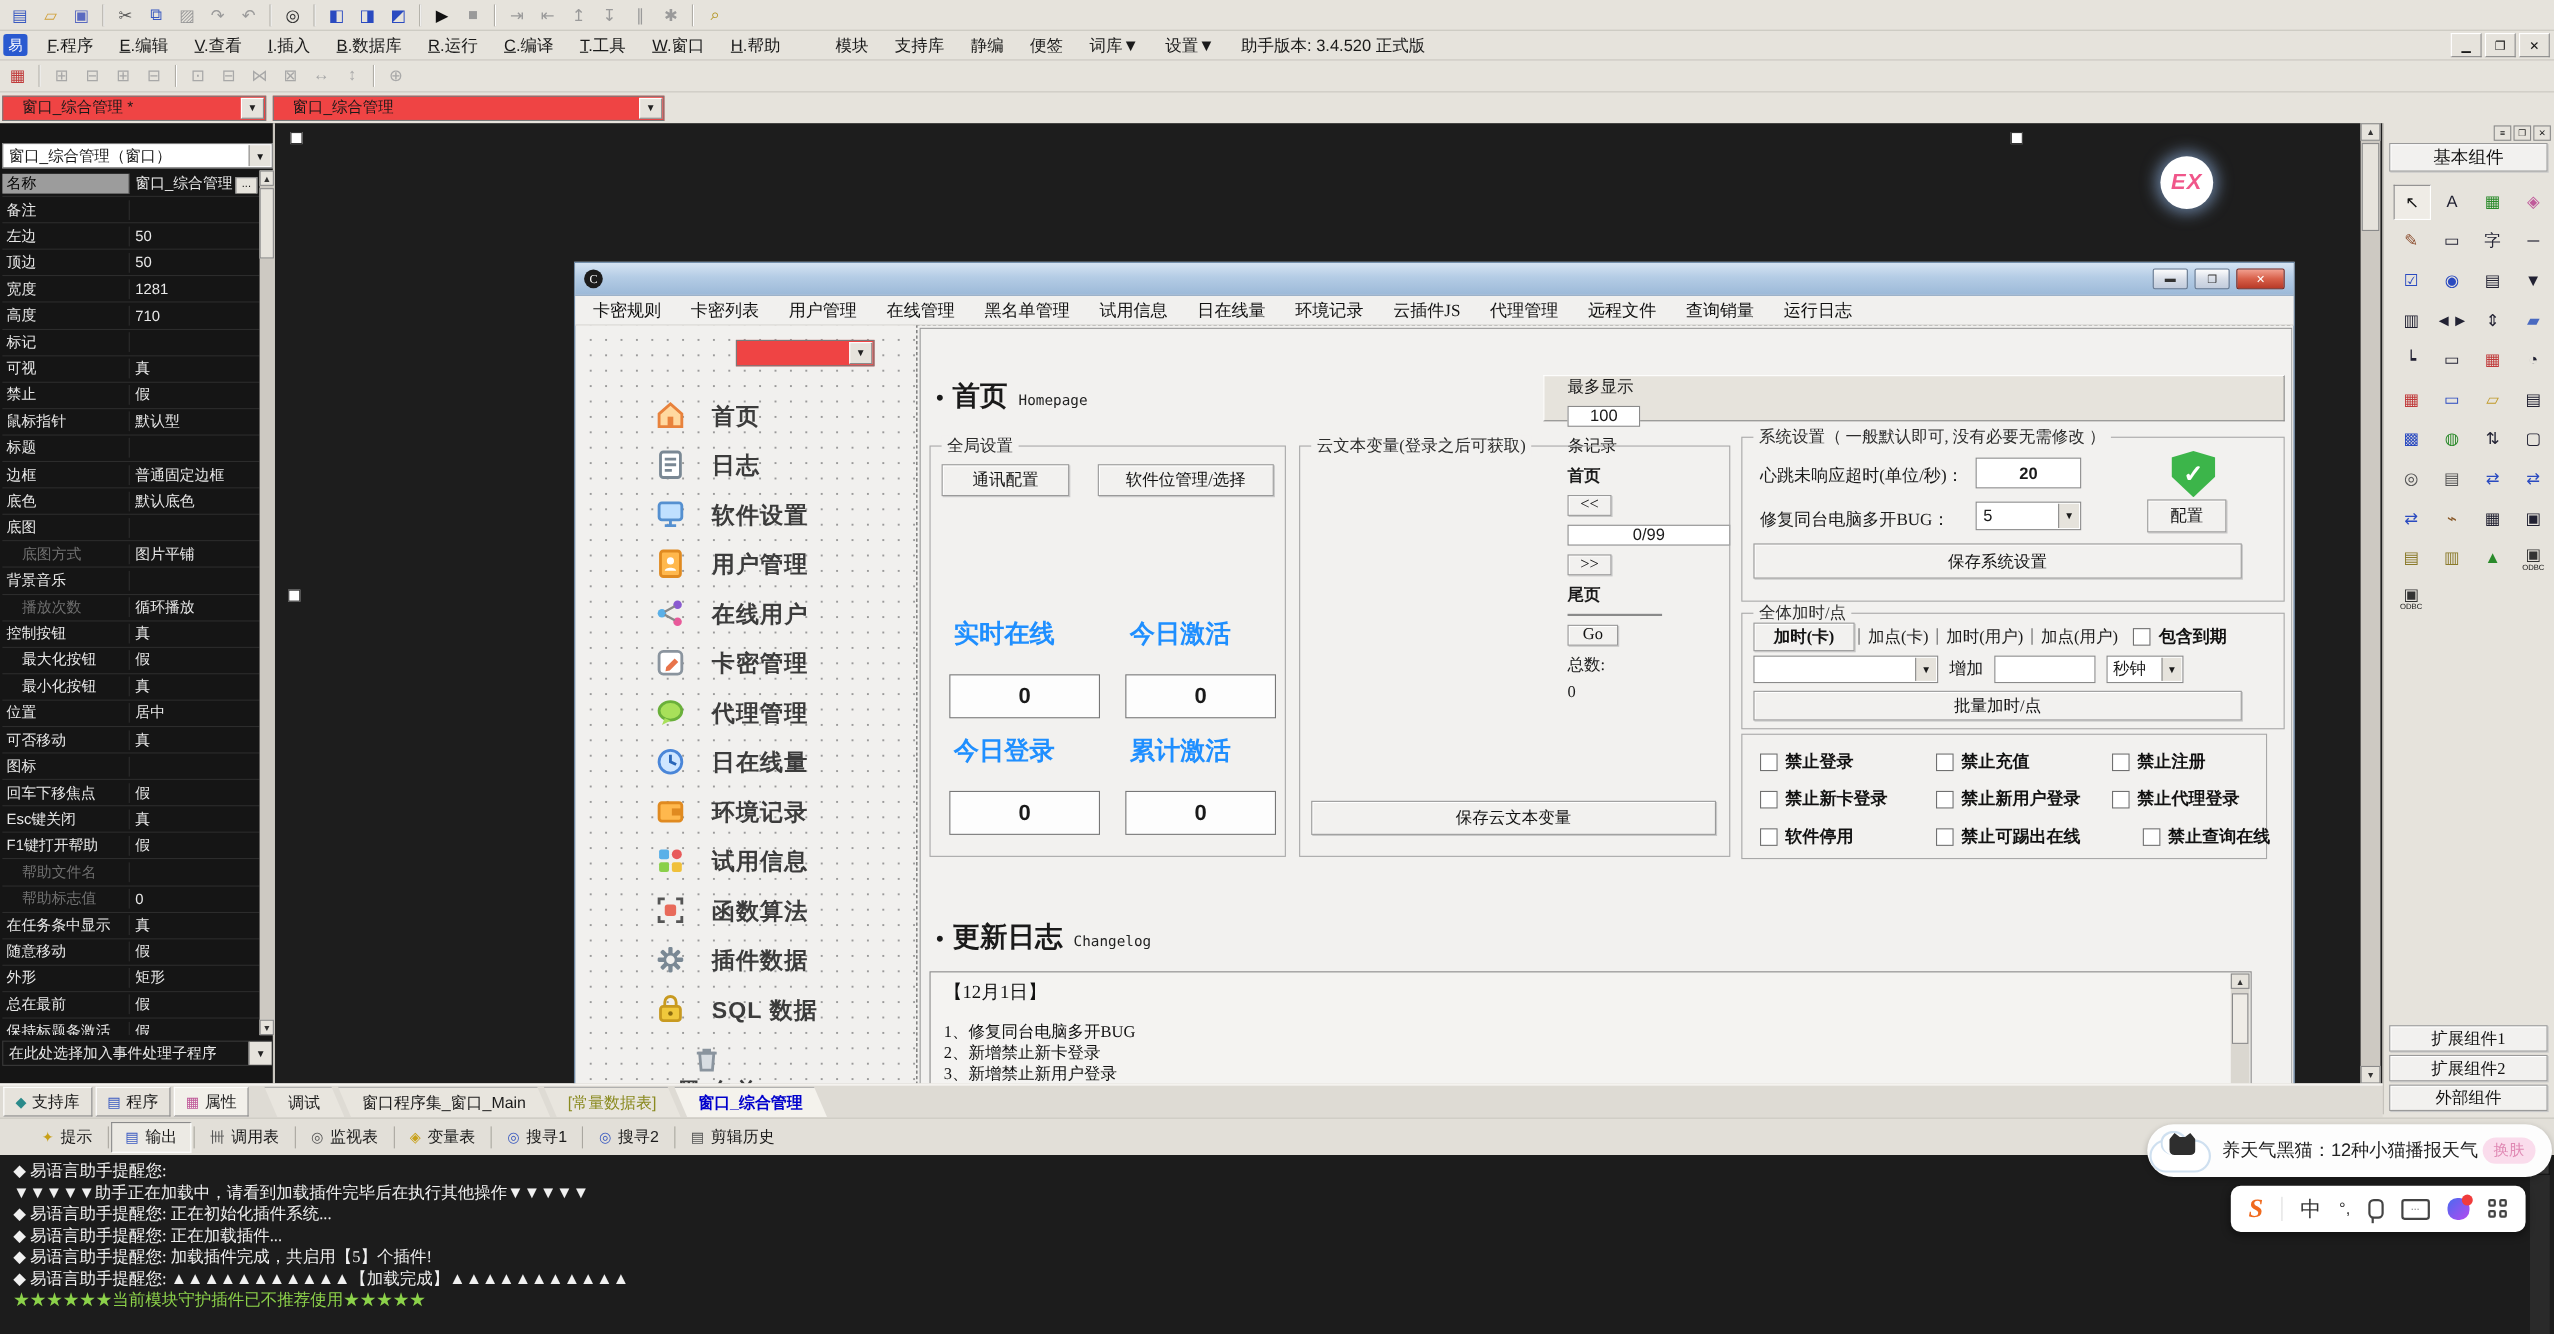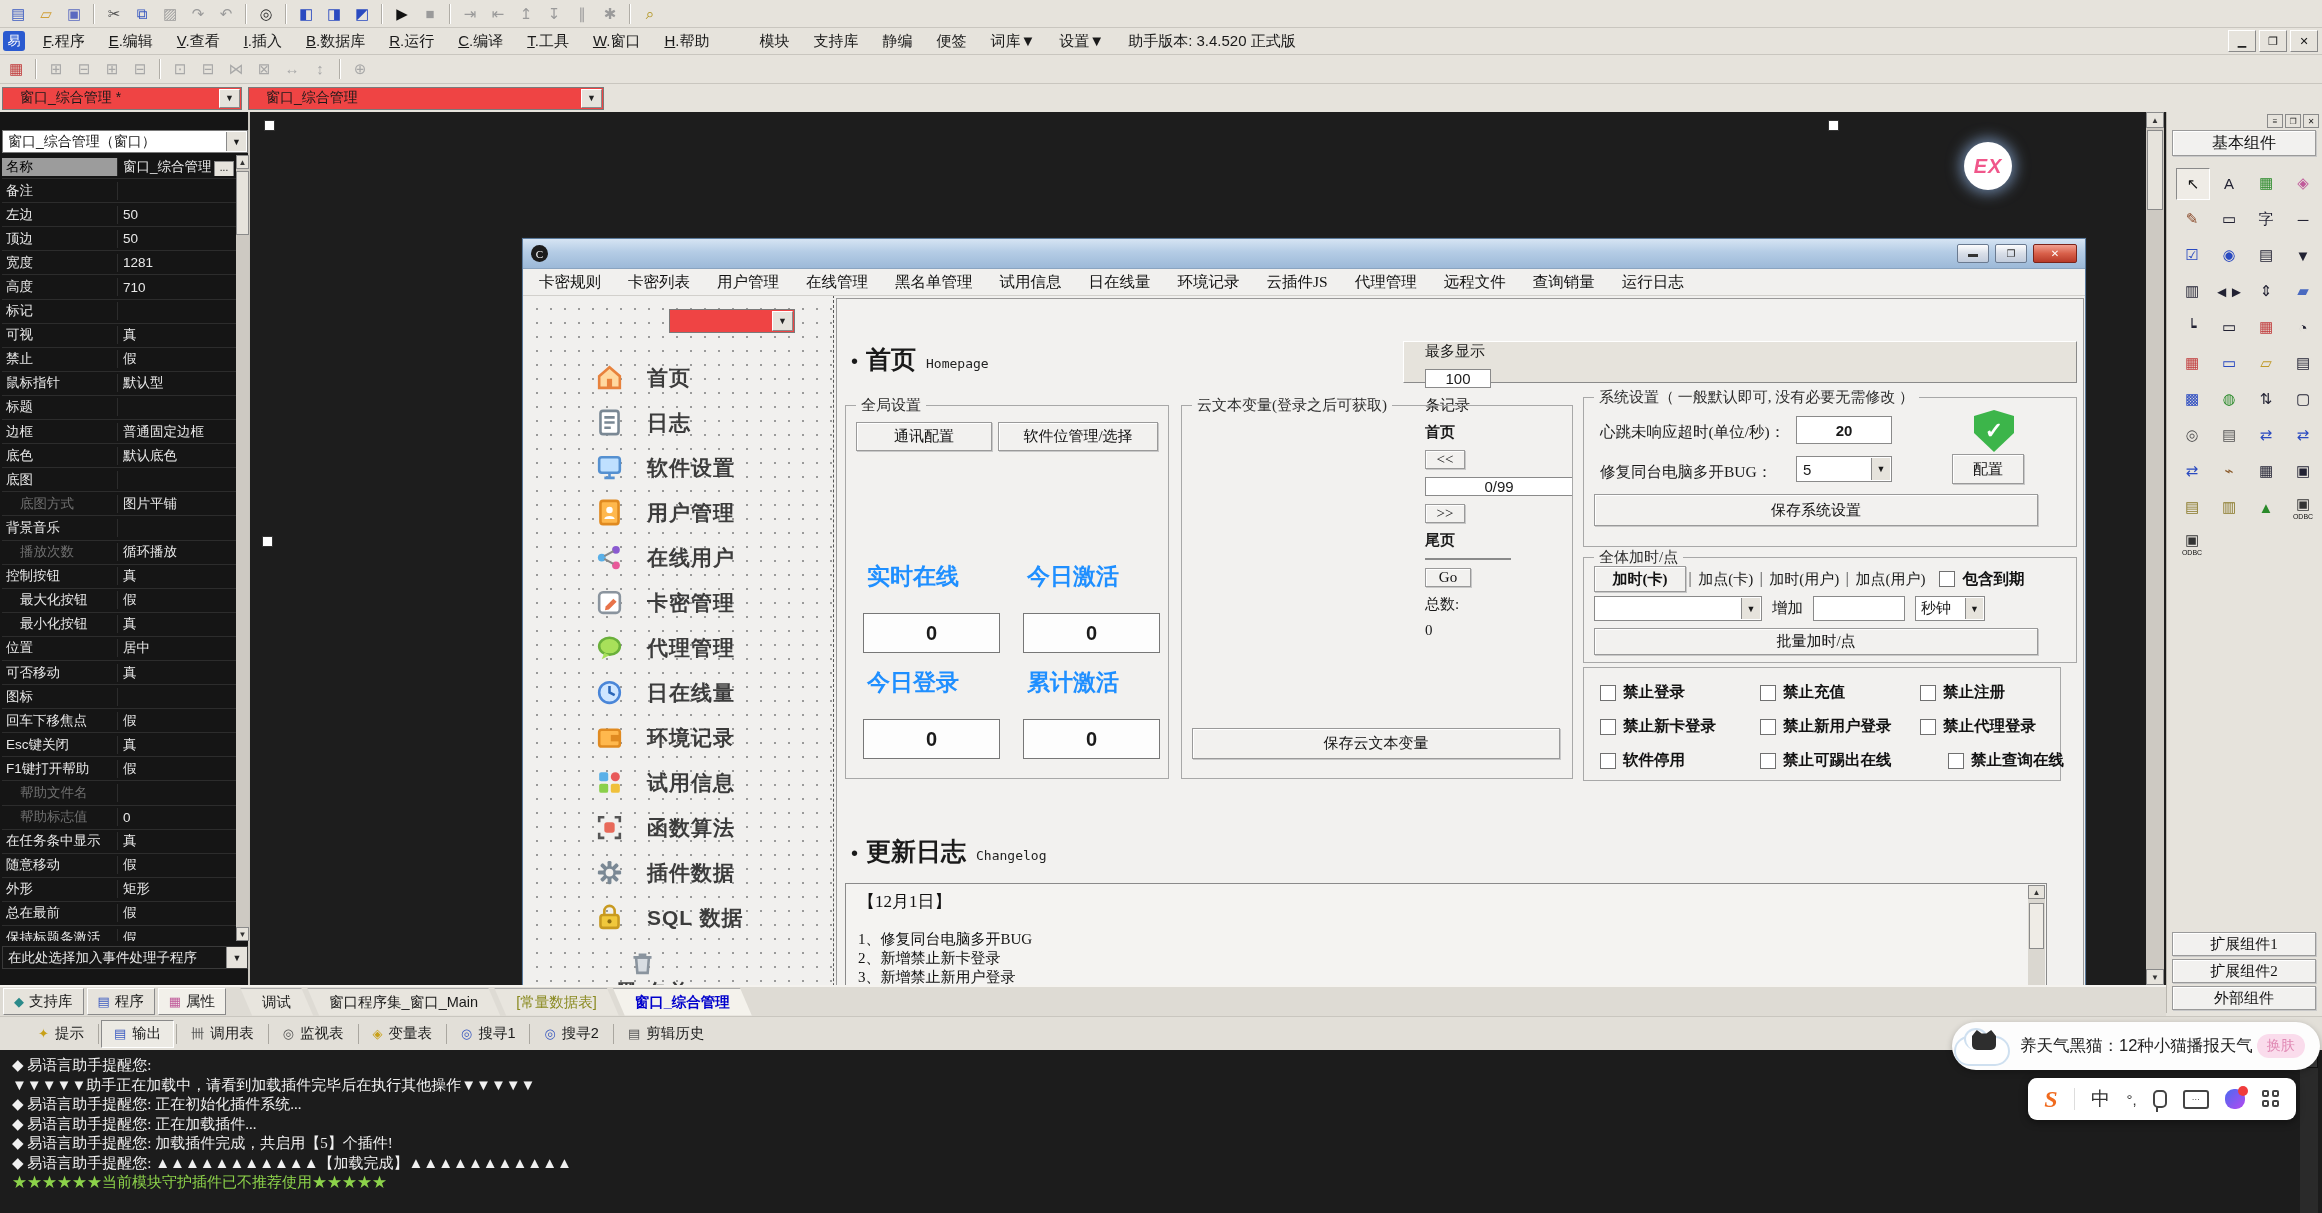--- a/index.html
+++ b/index.html
@@ -545,21 +545,21 @@
               <span class="serif" style="font-size:15px;font-weight:bold;">尾页</span>
               <span class="field" style="width:86px;height:26px;"></span>
               <span class="btn" style="width:46px;height:26px;">Go</span>
               <span class="serif" style="font-size:15px;">总数:</span>
               <span class="serif" style="font-size:15px;">0</span>
             </div>
           </div>
 
           <div class="group" style="left:8px;top:106px;width:322px;height:372px;">
             <span class="glabel">全局设置</span>
-            <div class="btn" style="position:absolute;left:10px;top:16px;width:136px;height:29px;">通讯配置</div>
+            <div class="btn" style="position:absolute;left:10px;top:16px;width:116px;height:29px;">通讯配置</div>
             <div class="btn" style="position:absolute;left:152px;top:16px;width:160px;height:29px;">软件位管理/选择</div>
           </div>
           <div class="stat-label" style="left:30px;top:262px;">实时在线</div>
           <div class="stat-label" style="left:190px;top:262px;">今日激活</div>
           <div class="stat-box" style="left:26px;top:314px;">0</div>
           <div class="stat-box" style="left:186px;top:314px;">0</div>
           <div class="stat-label" style="left:30px;top:368px;">今日登录</div>
           <div class="stat-label" style="left:190px;top:368px;">累计激活</div>
           <div class="stat-box" style="left:26px;top:420px;">0</div>
           <div class="stat-box" style="left:186px;top:420px;">0</div>

